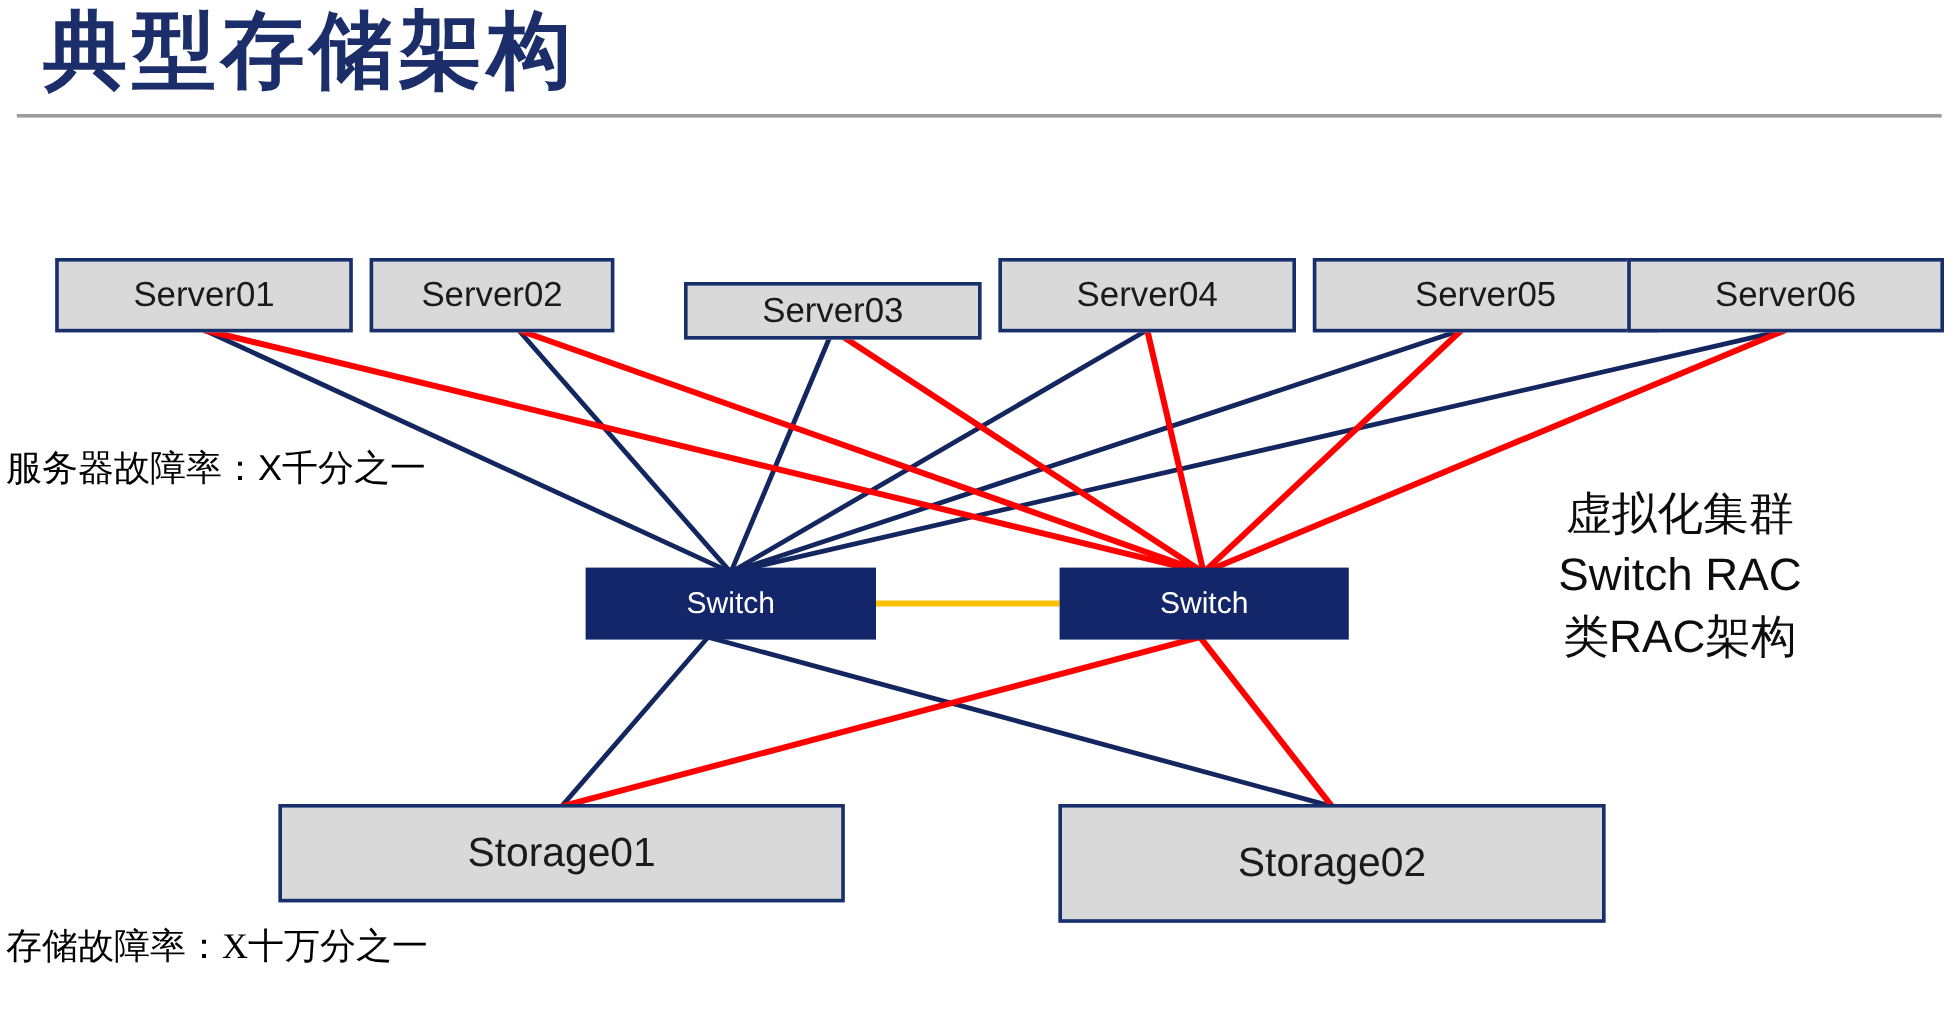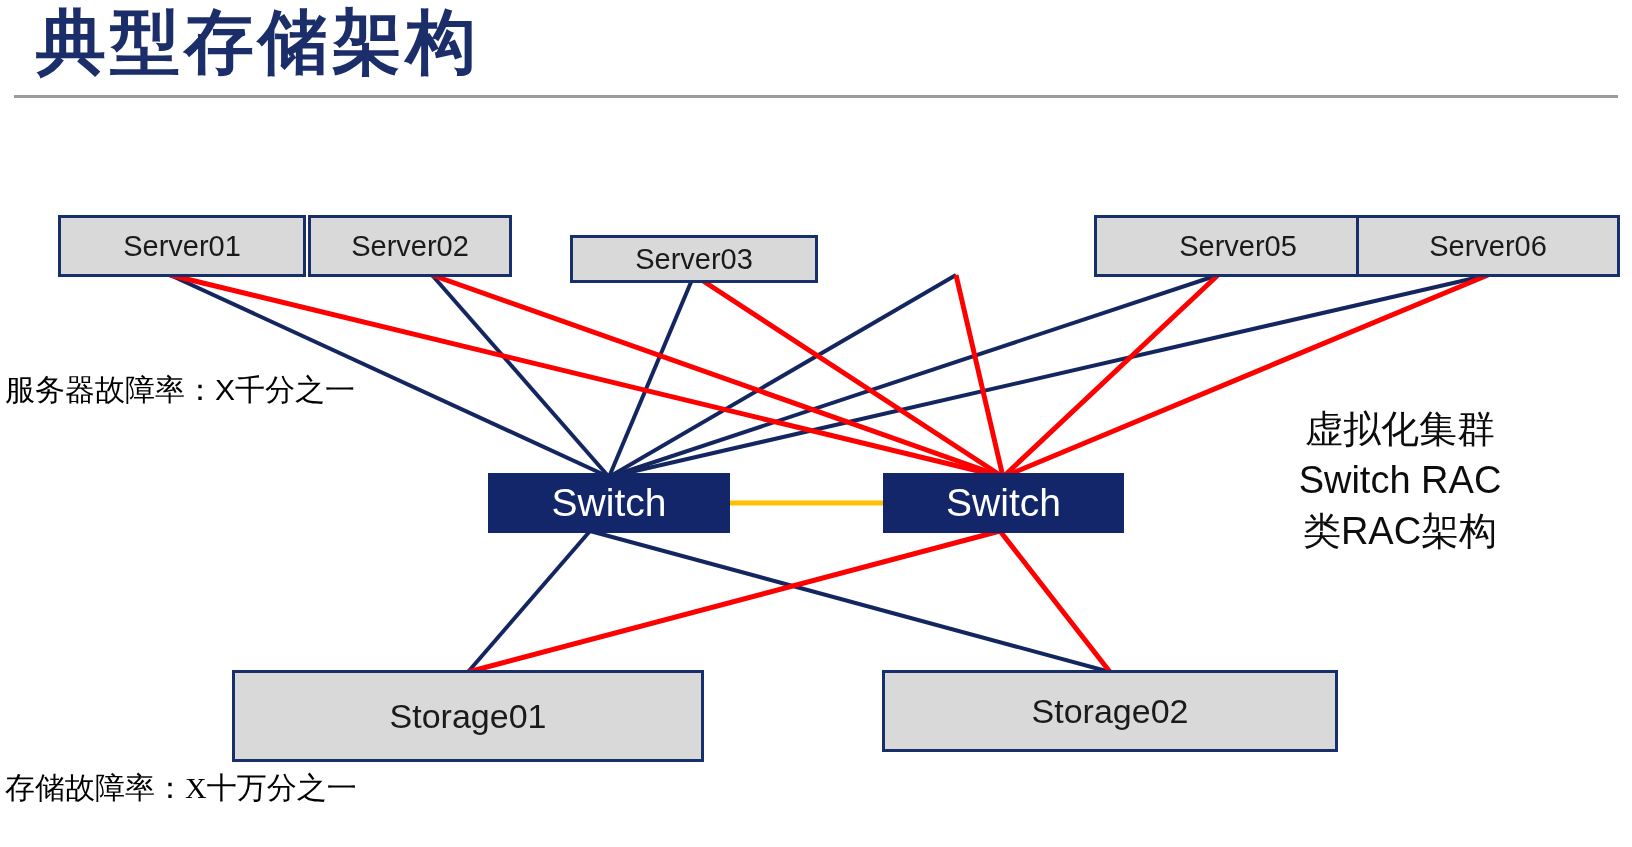--- a/index.html
+++ b/index.html
@@ -23,21 +23,21 @@
   }
   .server{
     background:#D9D9D9;border:3px solid #17306B;
     font-size:29px;color:#1a1a1a;
   }
   .storage{
     background:#D9D9D9;border:3px solid #17306B;
     font-size:34px;color:#1a1a1a;
   }
   .switch{
-    background:#14266A;color:#ffffff;font-size:39px;
+    background:#14266A;color:#ffffff;font-size:25px;
   }
   .note{
     position:absolute;left:5px;font-size:30px;color:#000000;white-space:nowrap;
   }
   .note-server{top:370px;}
   .note-storage{top:768px;font-family:Liberation Serif, serif;}
   .cluster-note{
     position:absolute;left:1278px;top:404px;width:244px;
     font-size:38px;line-height:51px;color:#0d0d0d;text-align:center;white-space:nowrap;
   }
@@ -72,25 +72,26 @@
 
   <div class="note note-server">服务器故障率：X千分之一</div>
   <div class="note note-storage">存储故障率：X十万分之一</div>
 
   <div class="cluster-note">
     <div>虚拟化集群</div>
     <div>Switch RAC</div>
     <div>类RAC架构</div>
   </div>
 
-  <div class="node server" id="n-server01" style="left: 58px; top: 215px; width: 248px; height: 62px;">Server01</div>
+  <div class="node server" id="n-server01" style="left: 46px; top: 215px; width: 248px; height: 62px;">Server01</div>
   <div class="node server" id="n-server02" style="left: 308px; top: 215px; width: 204px; height: 62px;">Server02</div>
   <div class="node server" id="n-server03" style="left: 570px; top: 215px; width: 248px; height: 48px; margin-top: 20px;">Server03</div>
+  <div class="node server" id="n-server04" style="left: 832px; top: 215px; width: 248px; height: 62px;">Server04</div>
   <div class="node server" id="n-server05" style="left: 1094px; top: 215px; width: 288px; height: 62px;">Server05</div>
   <div class="node server" id="n-server06" style="left: 1356px; top: 215px; width: 264px; height: 62px;">Server06</div>
 
   <div class="node switch" id="n-switch-a" style="left: 488px; top: 473px; width: 242px; height: 60px;">Switch</div>
   <div class="node switch" id="n-switch-b" style="left: 883px; top: 473px; width: 241px; height: 60px;">Switch</div>
 
-  <div class="node storage" id="n-storage01" style="left: 232px; top: 670px; width: 472px; height: 92px;">Storage01</div>
-  <div class="node storage" id="n-storage02" style="left: 882px; top: 670px; width: 456px; height: 82px;">Storage02</div>
+  <div class="node storage" id="n-storage01" style="left: 232px; top: 670px; width: 472px; height: 82px;">Storage01</div>
+  <div class="node storage" id="n-storage02" style="left: 882px; top: 670px; width: 456px; height: 99px;">Storage02</div>
 
 </div>
 
 </body></html>

